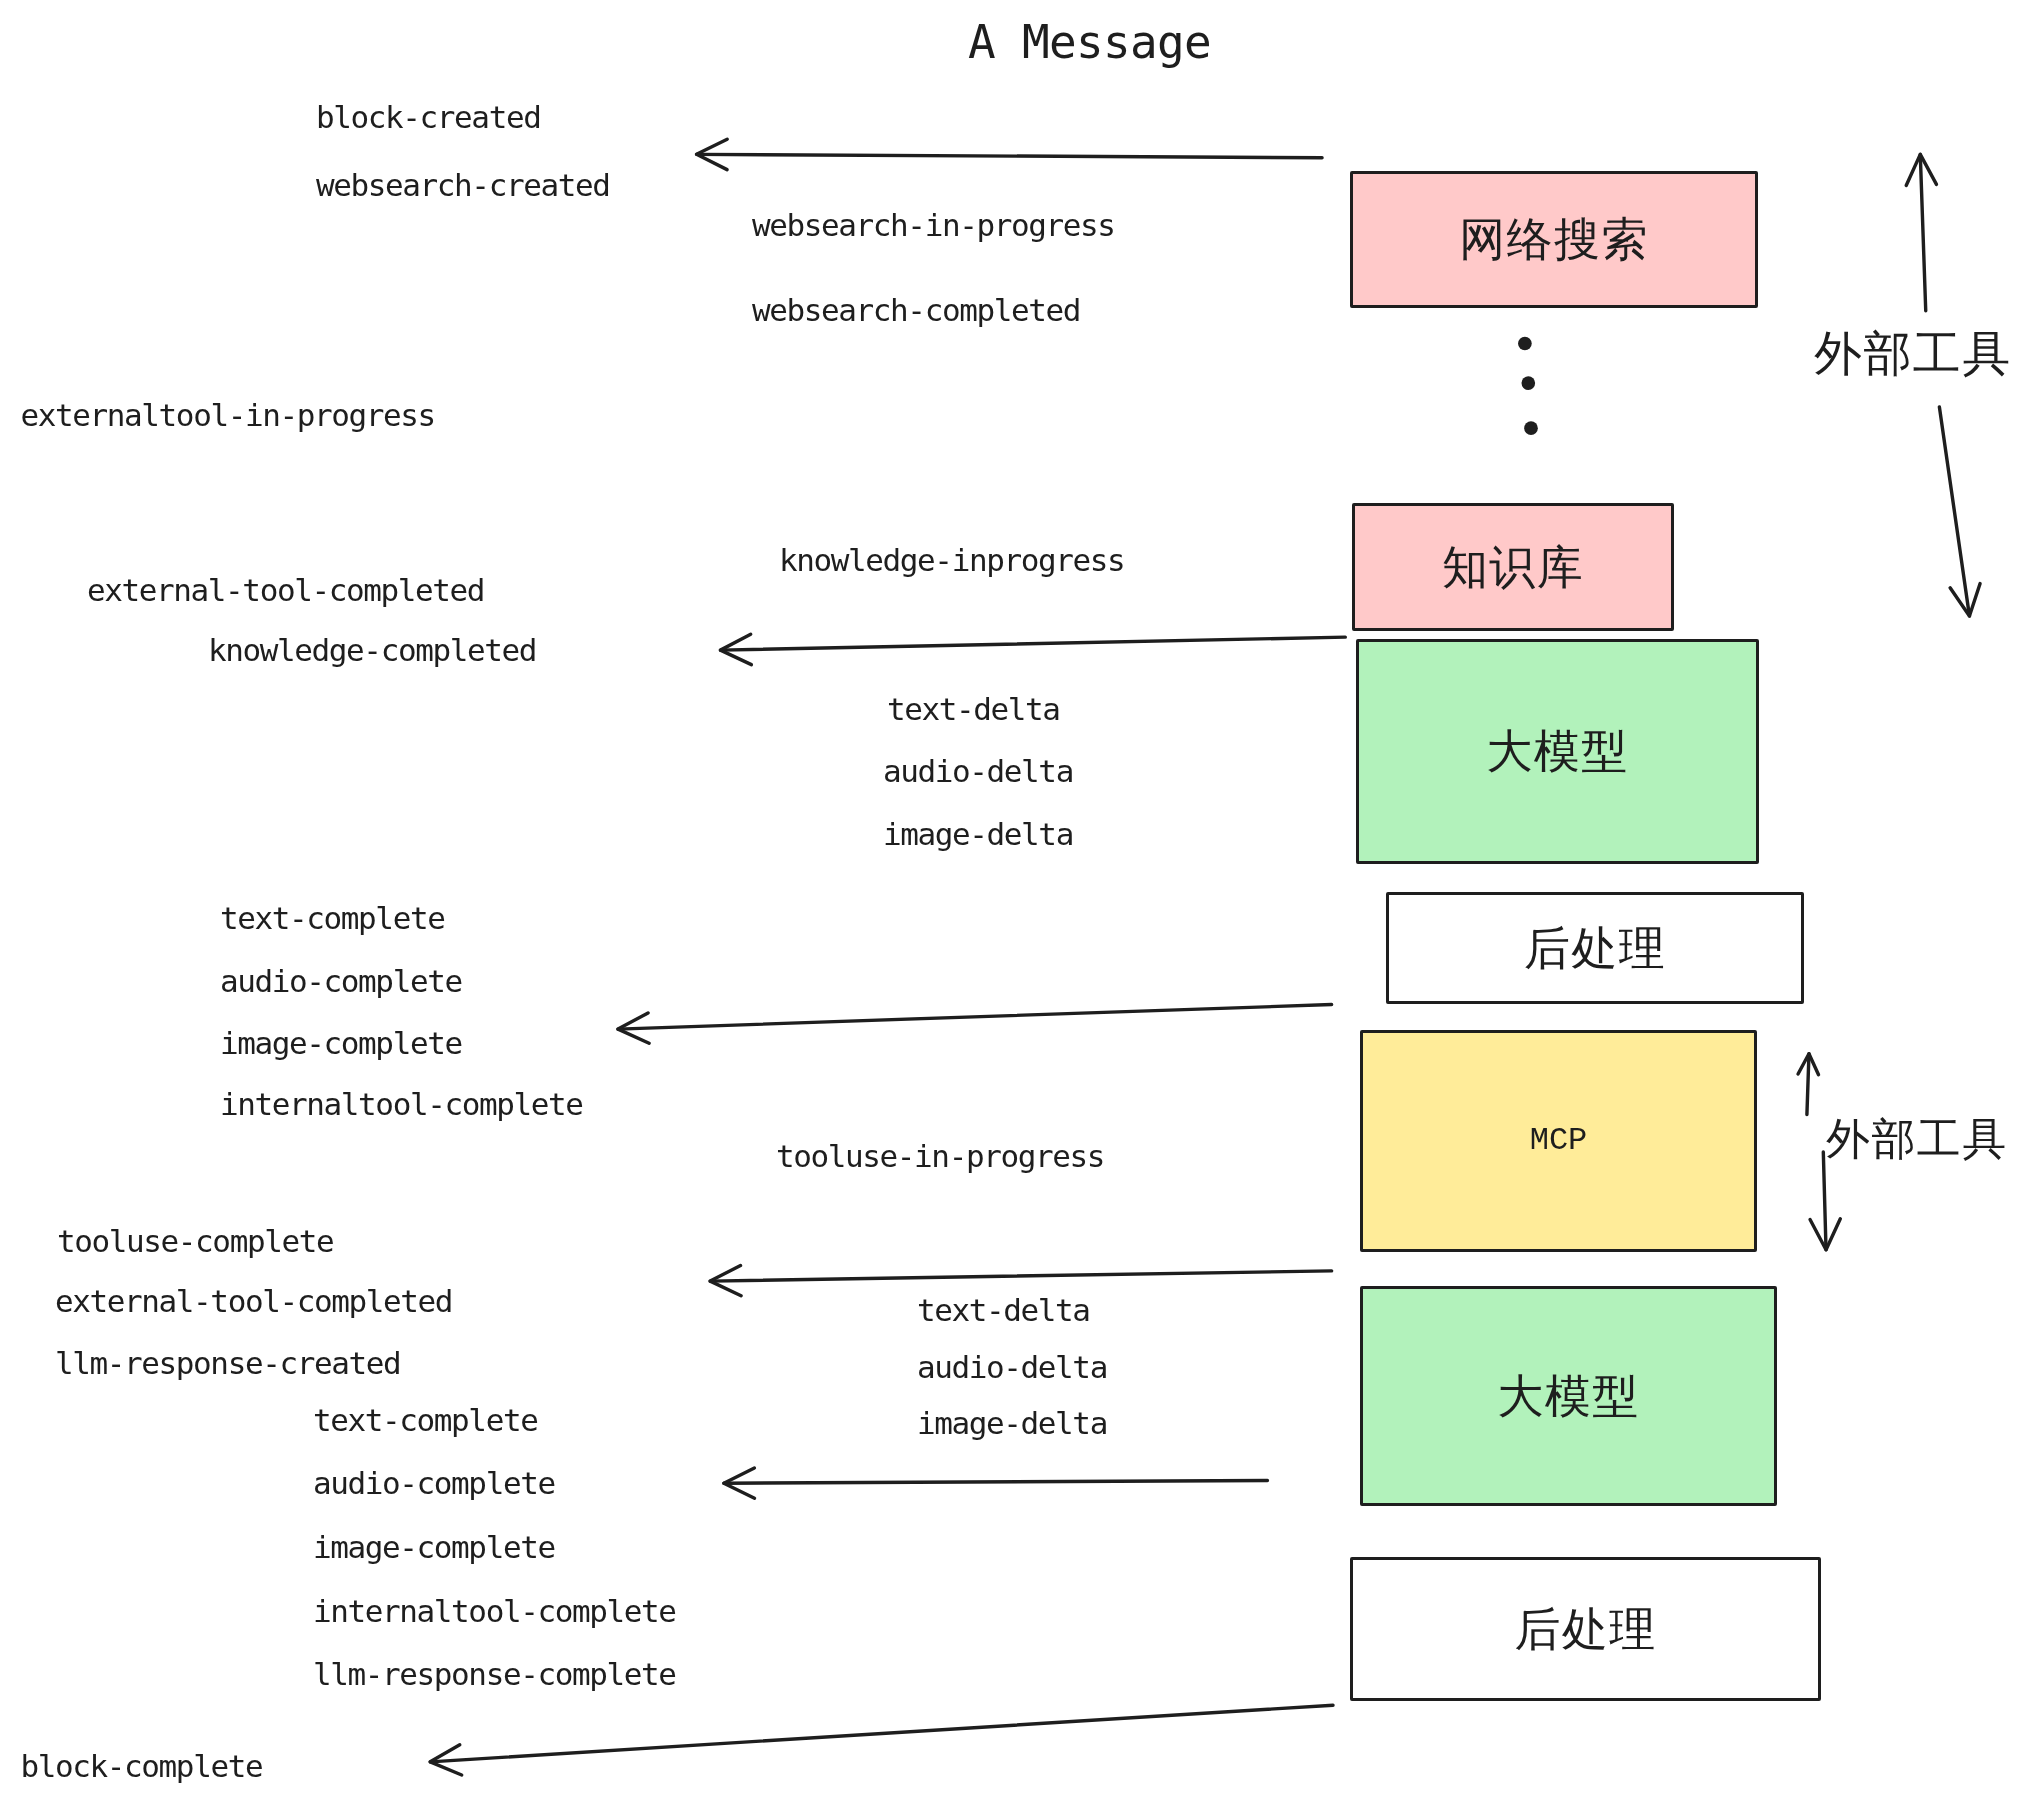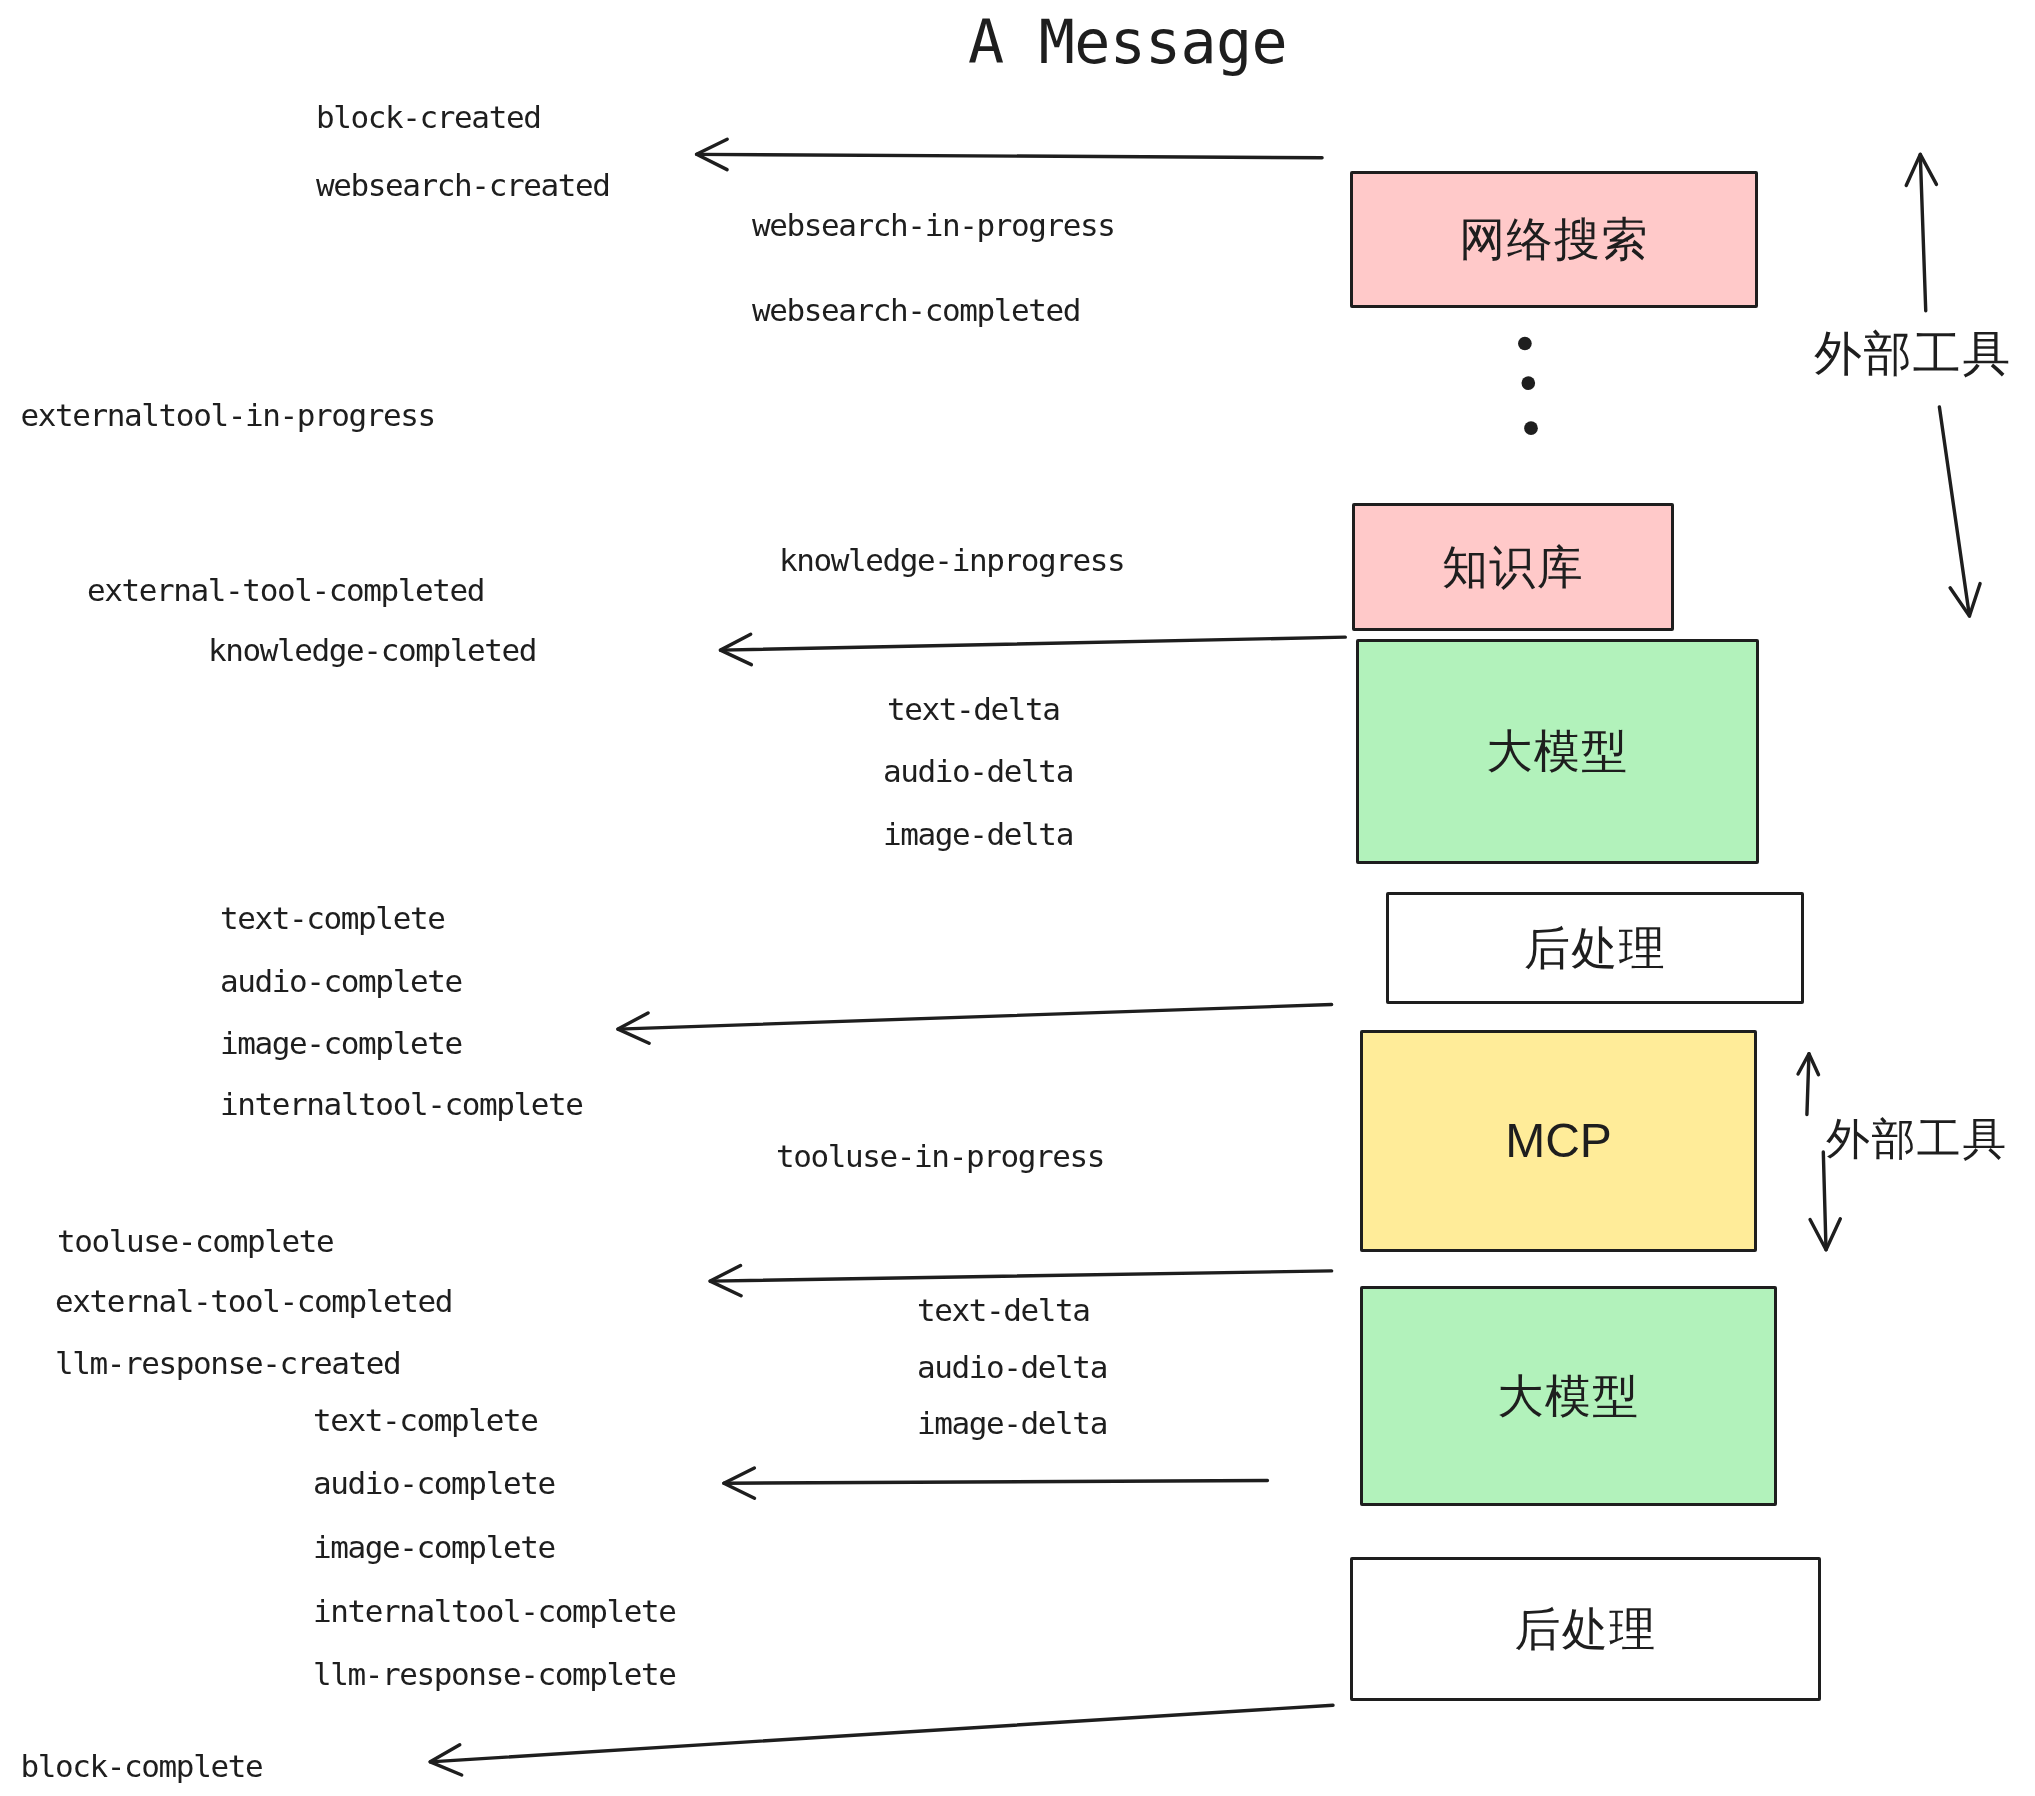--- a/index.html
+++ b/index.html
@@ -13,21 +13,21 @@
   }
   #lines{position:absolute;left:0;top:0;width:2035px;height:1796px;}
   .event{
     position:absolute;
     font-size:31px;line-height:45px;
     white-space:nowrap;
     letter-spacing:-1.4px;
   }
   .title{
     position:absolute;
-    font-size:60px;line-height:46px;
+    font-size:46px;line-height:46px;
     white-space:nowrap;
     letter-spacing:-0.7px;
   }
   .box{
     position:absolute;
     box-sizing:border-box;
     border:3.4px solid var(--stroke,#1e1e1e);
     border-radius:2px;
     display:flex;align-items:center;justify-content:center;
   }
@@ -35,22 +35,22 @@
   .box-green{background:var(--box_green,#b2f2bb);}
   .box-yellow{background:var(--box_yellow,#ffec99);}
   .box-white{background:var(--box_white,#ffffff);}
   .box-label{
     font-family:"Liberation Sans", sans-serif;
     font-size:46px;line-height:49px;
     letter-spacing:1.4px;
     white-space:nowrap;
   }
   .box-label-latin{
-    font-family:Liberation Sans, sans-serif;
-    font-size:48px;line-height:48px;
+    font-family:Liberation Mono, monospace;
+    font-size:32px;line-height:48px;
     letter-spacing:0;
   }
   .cjk-side{
     position:absolute;
     font-family:"Liberation Sans", sans-serif;
     white-space:nowrap;
     letter-spacing:1.4px;
   }
   .cjk-side-1{font-size:48px;line-height:48px;}
   .cjk-side-2{font-size:44px;line-height:44px;}

